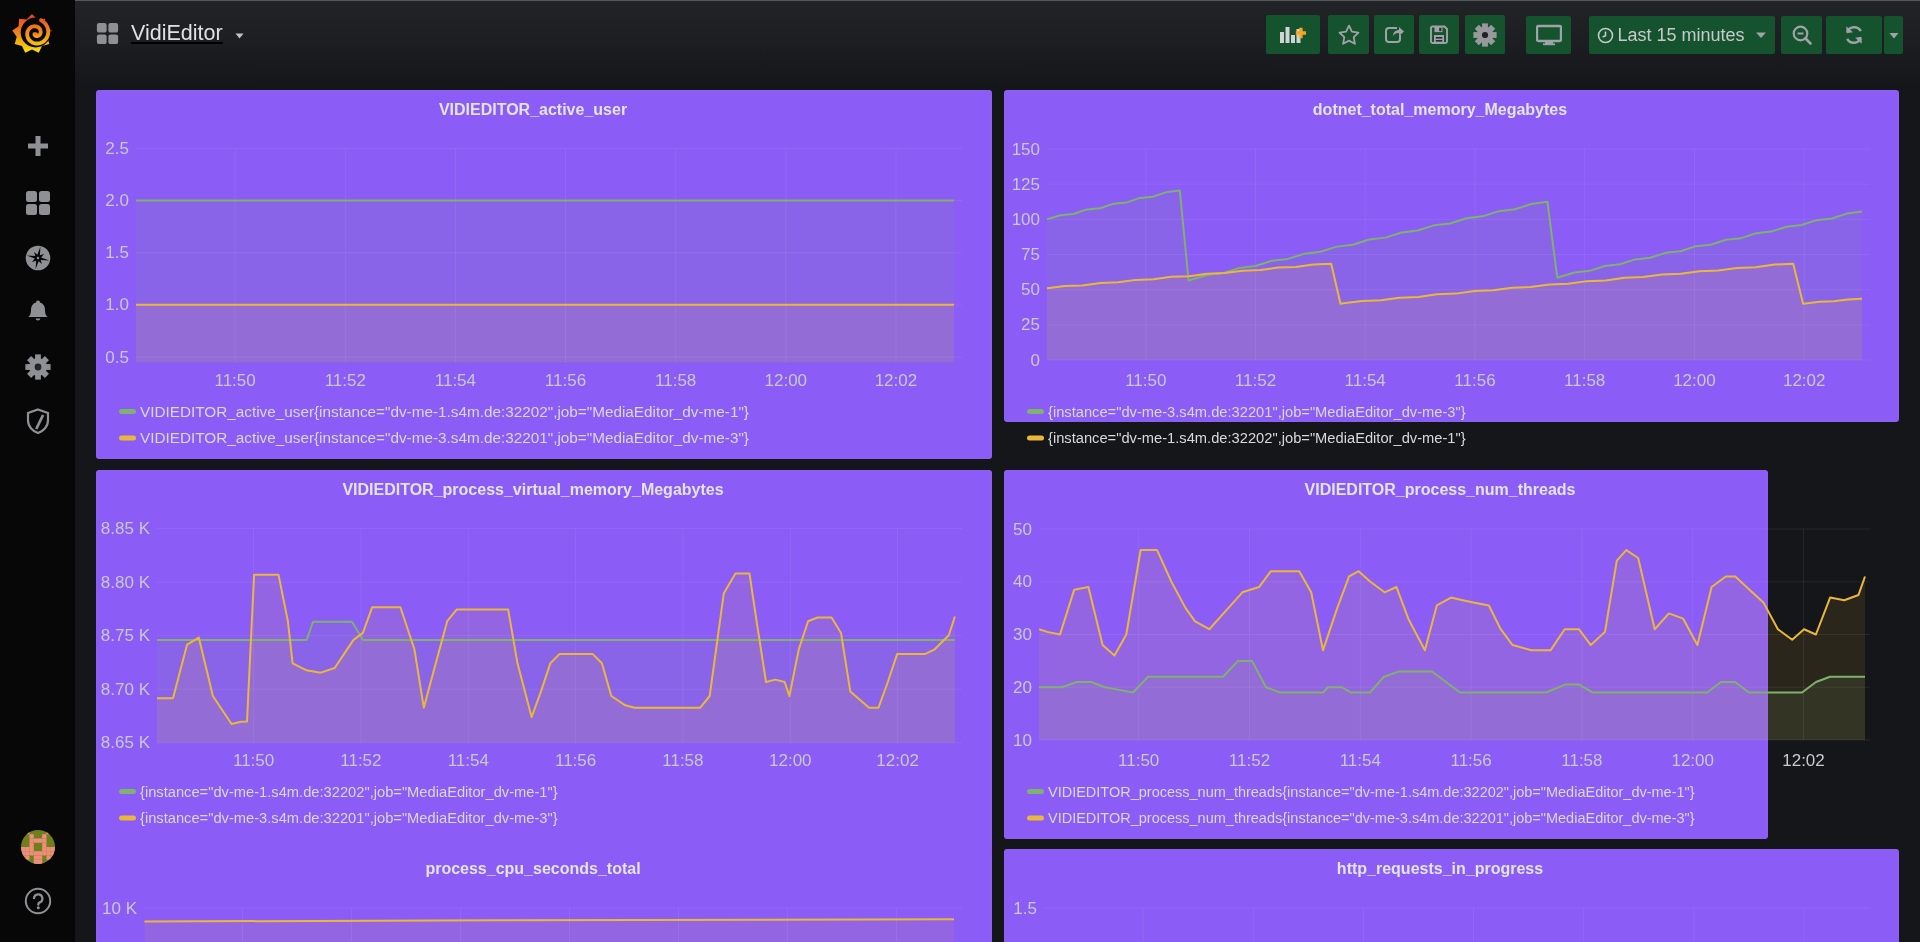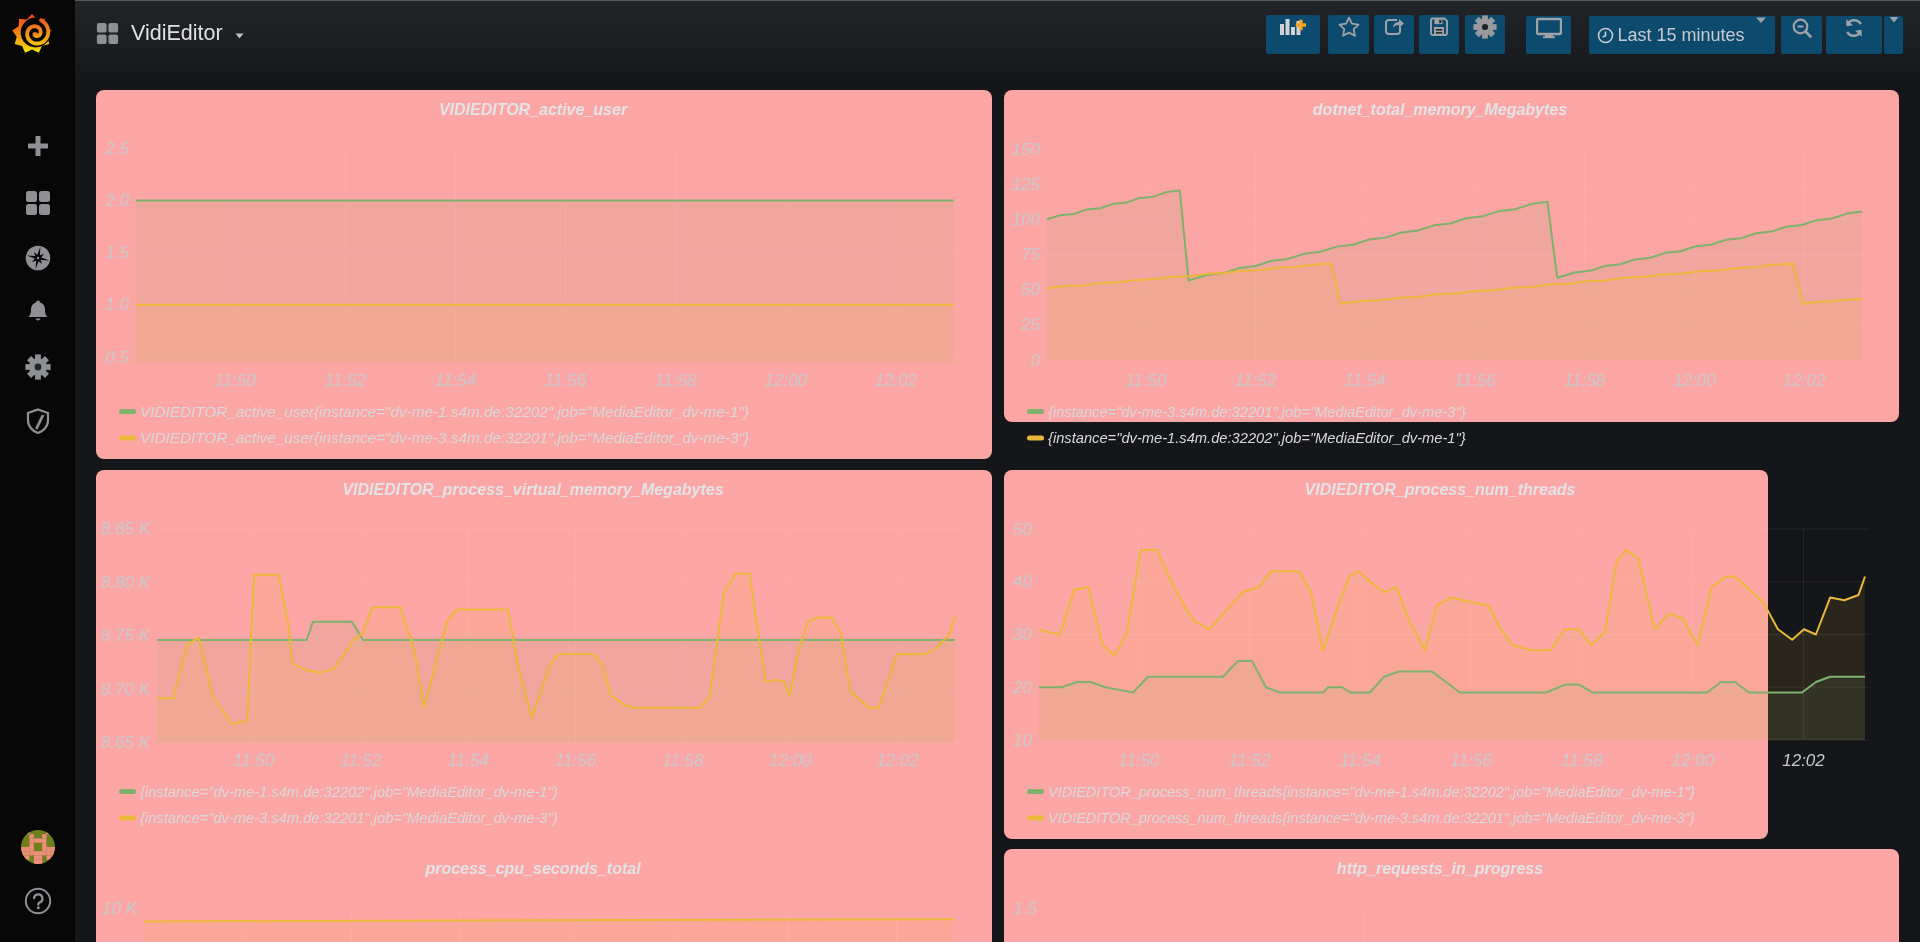--- a/index.html
+++ b/index.html
@@ -1,25 +1,25 @@
 <!DOCTYPE html>
 <html><head><meta charset="utf-8">
 <style>
 * { margin:0; padding:0; box-sizing:border-box; }
 html,body { width:1920px; height:942px; overflow:hidden; background:#151619;
   font-family:"Liberation Sans", sans-serif; }
 .sidebar { position:absolute; left:0; top:0; width:75px; height:942px; background:#070708; }
 .navbar { position:absolute; left:75px; top:0; width:1845px; height:90px;
   background:linear-gradient(180deg,#222427 0%,#1d1e21 45%,#141518 100%); }
 .hairline { position:absolute; left:75px; top:0; width:1845px; height:1px; background:#55585c; }
-.panel { position:absolute; background:#fca5a5; border-radius:8px;
-  border:1px solid rgba(255,255,255,0.022);font-style:italic; }
-.btn { position:absolute; background:#0c4a6e; border-radius:2px;
-  display:flex; justify-content:center; }
-.navtitle { position:absolute; left:96px; top:21px; display:flex; align-items:center; }
+.panel { position:absolute; background:#8b5cf6; border-radius:3px;
+  border:1px solid rgba(255,255,255,0.022); }
+.btn { position:absolute; background:#14532d; border-radius:2px;
+  display:flex; align-items:center; justify-content:center; }
+.navtitle { position:absolute; left:96px; top:21px; display:flex; align-items:center;text-decoration:underline; }
 svg { display:block; }
 </style></head>
 <body>
 <div class="navbar"></div>
 <div class="hairline"></div>
 <div class="sidebar">
   <div style="position:absolute;left:10px;top:10px">
       <svg width="46" height="46" viewBox="0 0 46 46" style="">
 <defs>
           <linearGradient id="lg" x1="0" y1="0" x2="0" y2="1" gradientUnits="objectBoundingBox">

